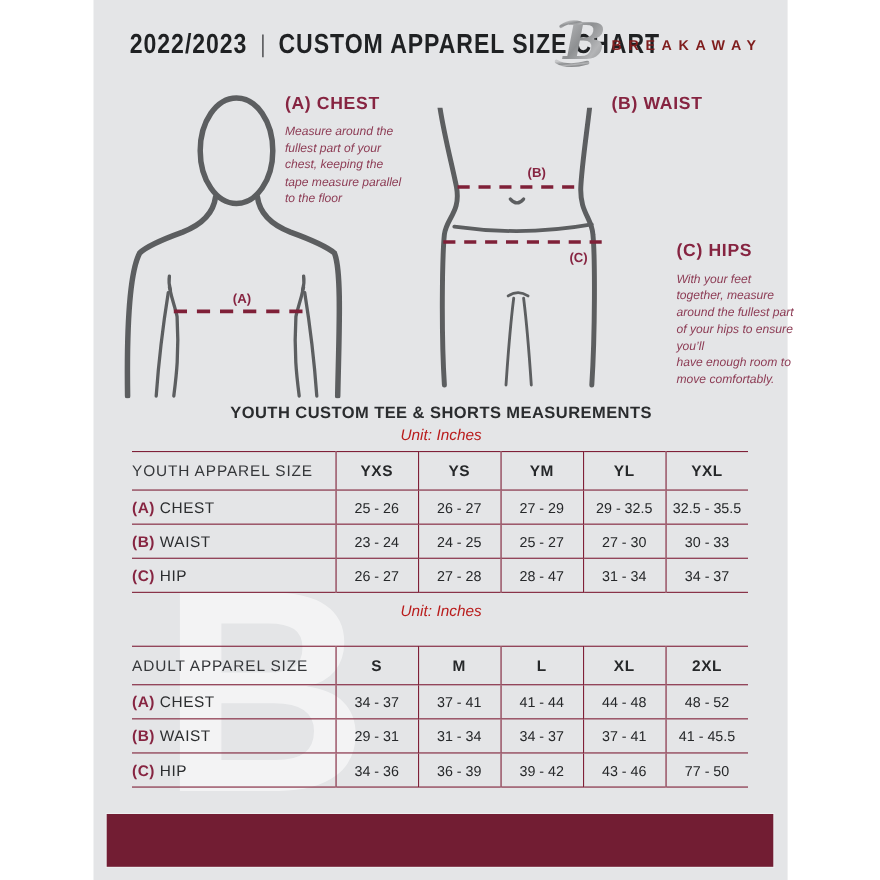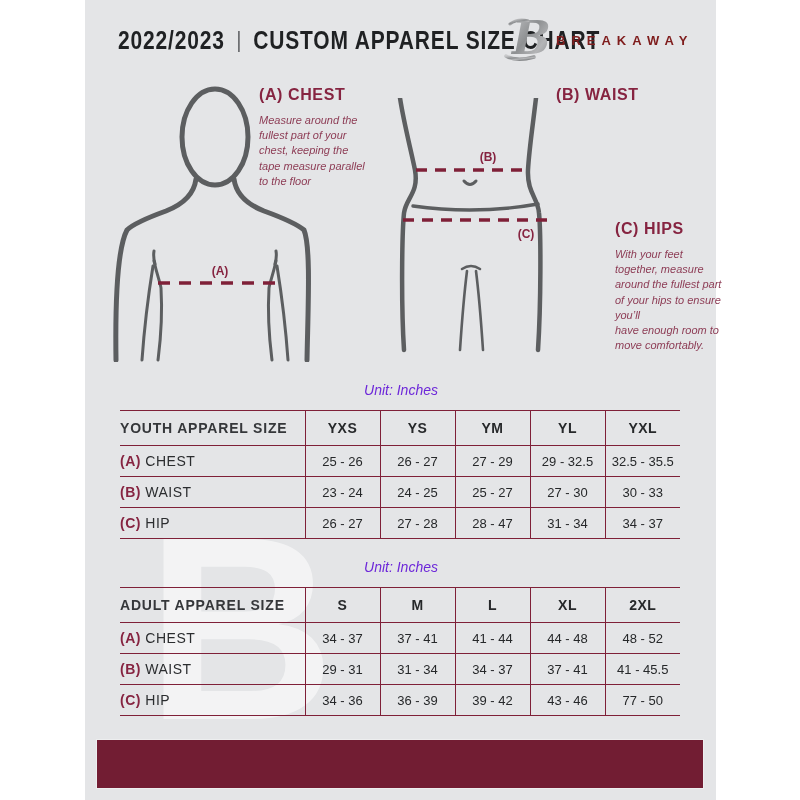--- a/index.html
+++ b/index.html
@@ -36,32 +36,32 @@
     line-height:1.38;white-space:pre-line;}
   #blk-chest{left:259px;top:86px;width:168px;}
   #blk-waist{left:556px;top:86px;width:160px;}
   #blk-hips{left:575px;top:220px;width:160px;margin-left:40px;}
 
   .figsvg{position:absolute;z-index:2;}
 
   
   .sect{position:absolute;left:86px;width:630px;text-align:center;z-index:2;}
   .sect .st{font-size:15px;font-weight:bold;color:#2a2c2e;letter-spacing:0.4px;}
-  .sect .su{font-size:14px;font-style:italic;color:#6d28d9;margin-top:15px;}
+  .sect .su{font-size:14px;font-style:italic;color:#b91c1c;margin-top:3px;}
   #sect-youth{top:367px;}
   #sect-adult{top:544px;}
 
   
   table.size{position:absolute;left:120px;width:560px;z-index:2;border-collapse:collapse;
     table-layout:fixed;border-top:1.6px solid var(--line);}
   table.size tr{border-bottom:1.6px solid var(--line);}
   table.size th,table.size td{padding:0;vertical-align:middle;background:transparent;}
   table.size thead tr{height:35px;}
   table.size tbody tr{height:31px;}
-  th.first{font-weight:700;font-size:14px;color:#35373a;text-align:left;padding-left:18px;
+  th.first{font-weight:400;font-size:14px;color:#35373a;text-align:left;padding-left:18px;
     letter-spacing:0.8px;}
   th.size-h{font-weight:bold;font-size:14px;color:#26282a;text-align:center;
     border-left:1.6px solid var(--line);letter-spacing:0.5px;}
   td.lab{text-align:left;padding-left:18px;font-size:14px;color:#2b2d2f;letter-spacing:0.5px;}
   td.lab .pfx{color:var(--mhead);font-weight:bold;}
   td.val{text-align:center;font-size:13px;color:#26282a;border-left:1.6px solid var(--line);}
   #tbl-youth{top:410px;}
   #tbl-adult{top:587px;}
 
   
@@ -147,20 +147,21 @@
     <p>With your feet
 together, measure
 around the fullest part
 of your hips to ensure
 you’ll
 have enough room to
 move comfortably.</p>
   </div>
 
   <div class="sect" id="sect-youth">
+    <div class="st">YOUTH CUSTOM TEE &amp; SHORTS MEASUREMENTS</div>
     <div class="su">Unit: Inches</div>
   </div>
 
   <table class="size" id="tbl-youth">
     <colgroup>
         <col style="width:185px">
         <col style="width:75px">
         <col style="width:75px">
         <col style="width:75px">
         <col style="width:75px">

